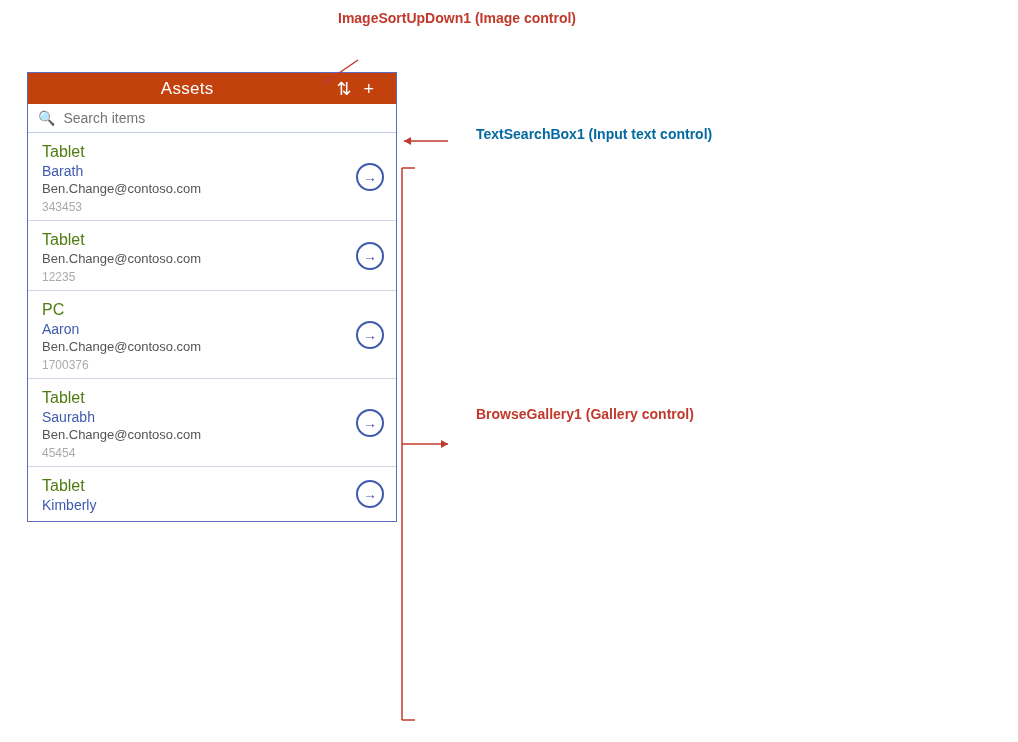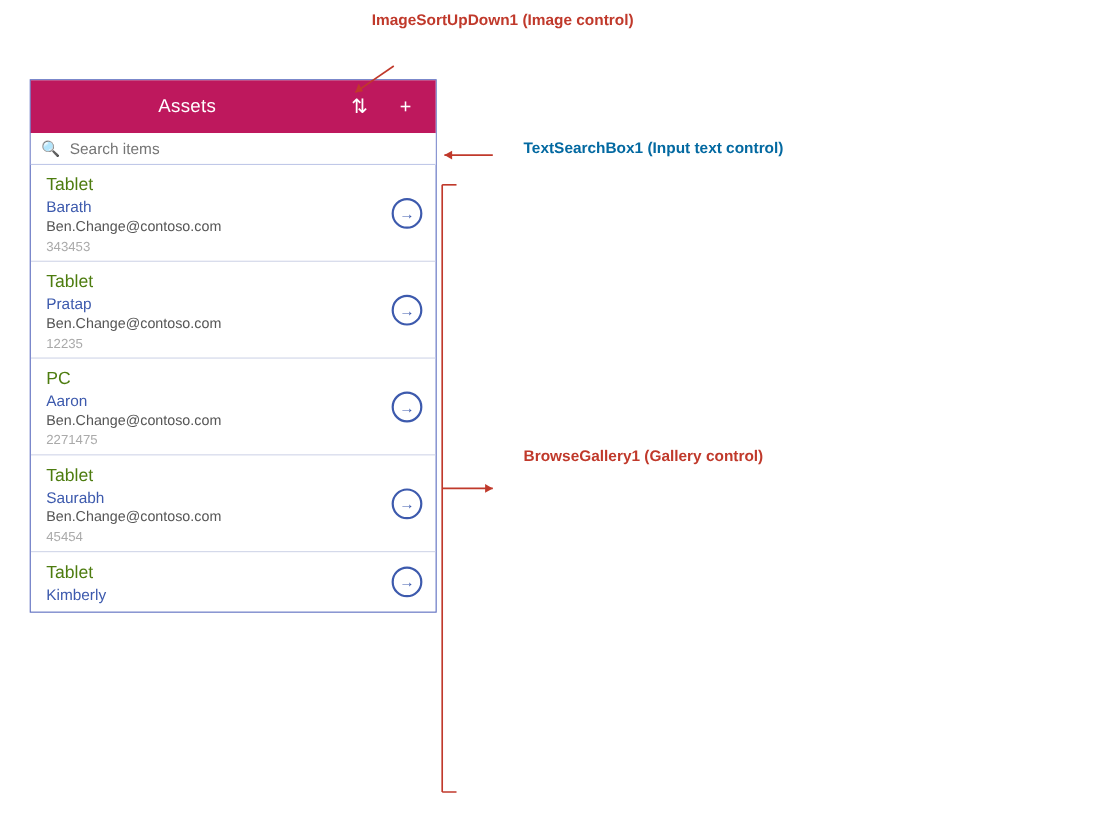--- a/index.html
+++ b/index.html
@@ -27,28 +27,27 @@
       top: 72px;
       width: 370px;
       border: 1.5px solid #5b6bbf;
       background: #fff;
       display: flex;
       flex-direction: column;
     }
 
     
     .panel-header {
-      background: #be185d;
+      background: #c2410c;
       color: #fff;
       display: flex;
       align-items: center;
       justify-content: space-between;
       padding: 10px 16px;
-      height: 48px;
-      gap: 17px;
+      height: 31px;
     }
 
     .panel-header-title {
       font-size: 17px;
       font-weight: 400;
       letter-spacing: 0.3px;
       flex: 1;
       text-align: center;
     }
 
@@ -211,32 +210,31 @@
         <div class="item-title">Tablet</div>
         <div class="item-name">Barath</div>
         <div class="item-email">Ben.Change@contoso.com</div>
         <div class="item-id">343453</div>
         <button class="item-arrow-btn">
           <span>→</span>
         </button>
       </div>
       <div class="gallery-item">
         <div class="item-title">Tablet</div>
-        <div class="item-name">Pratap</div>
         <div class="item-email">Ben.Change@contoso.com</div>
         <div class="item-id">12235</div>
         <button class="item-arrow-btn">
           <span>→</span>
         </button>
       </div>
       <div class="gallery-item">
         <div class="item-title">PC</div>
         <div class="item-name">Aaron</div>
         <div class="item-email">Ben.Change@contoso.com</div>
-        <div class="item-id">2271475</div>
+        <div class="item-id">1700376</div>
         <button class="item-arrow-btn">
           <span>→</span>
         </button>
       </div>
       <div class="gallery-item">
         <div class="item-title">Tablet</div>
         <div class="item-name">Saurabh</div>
         <div class="item-email">Ben.Change@contoso.com</div>
         <div class="item-id">45454</div>
         <button class="item-arrow-btn">

